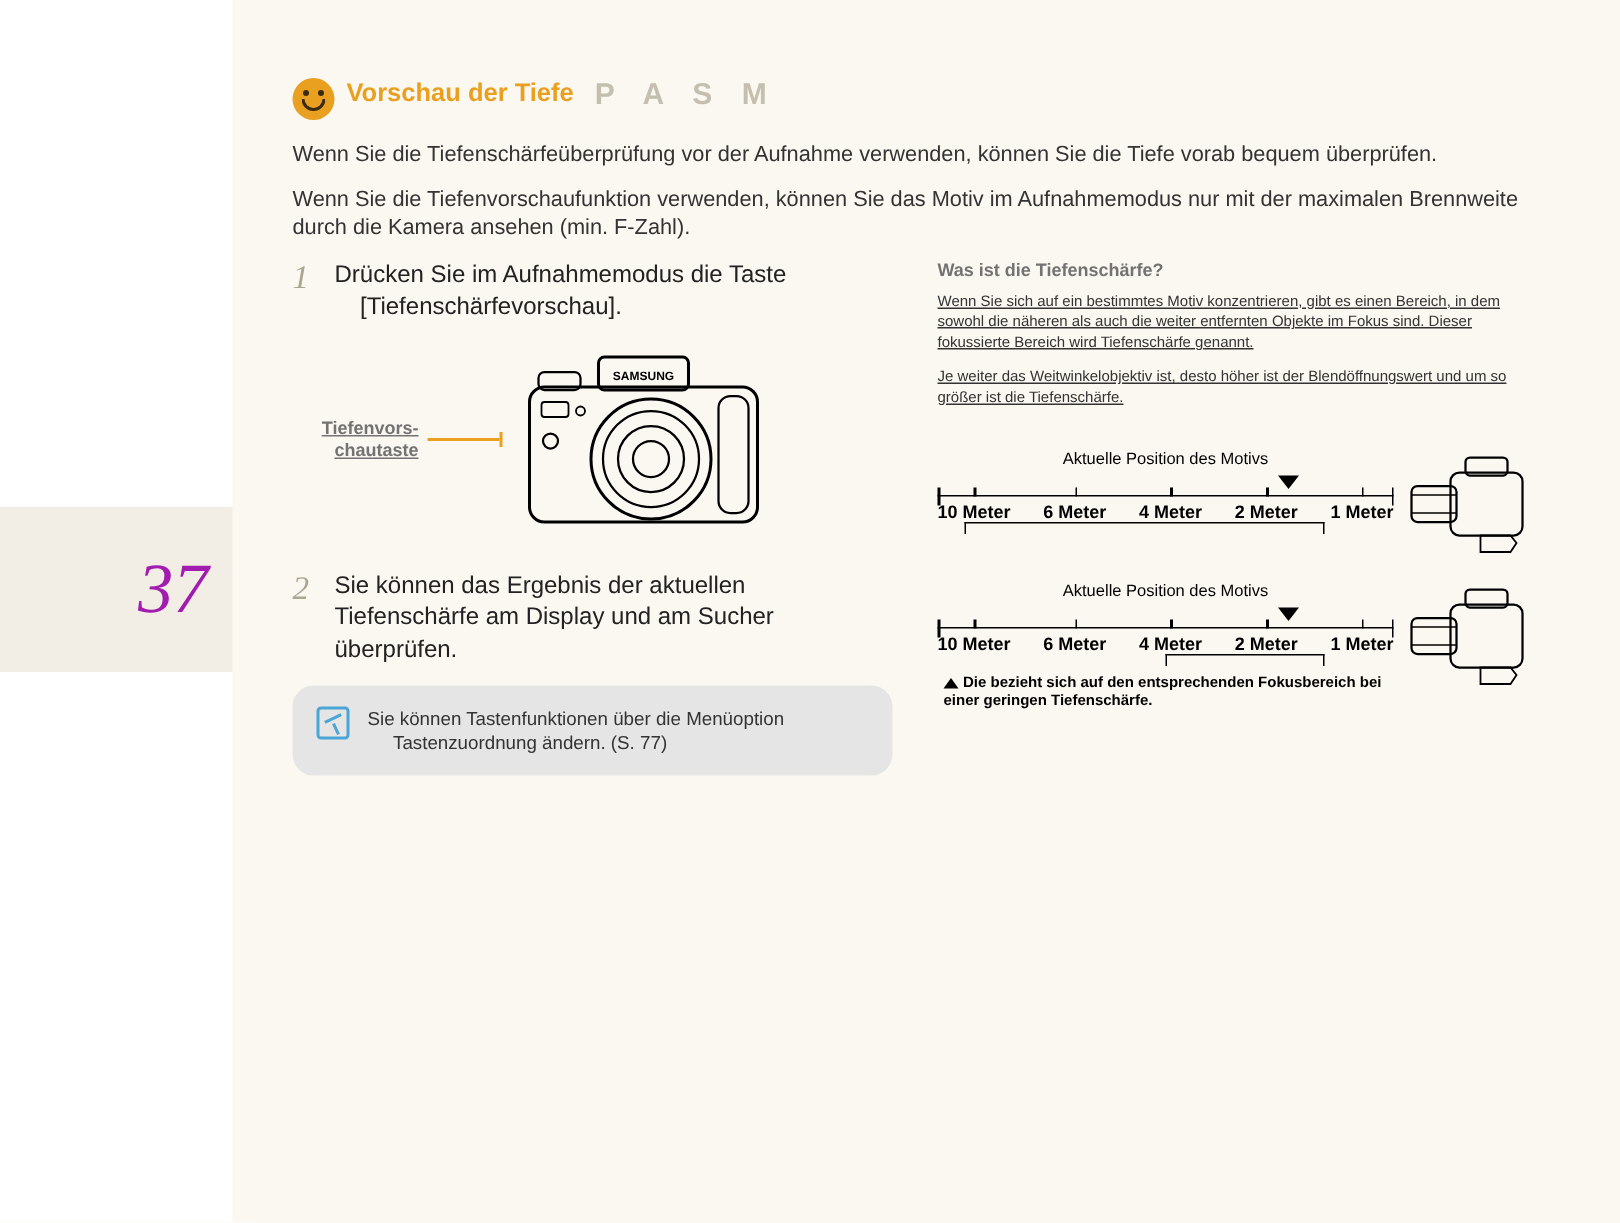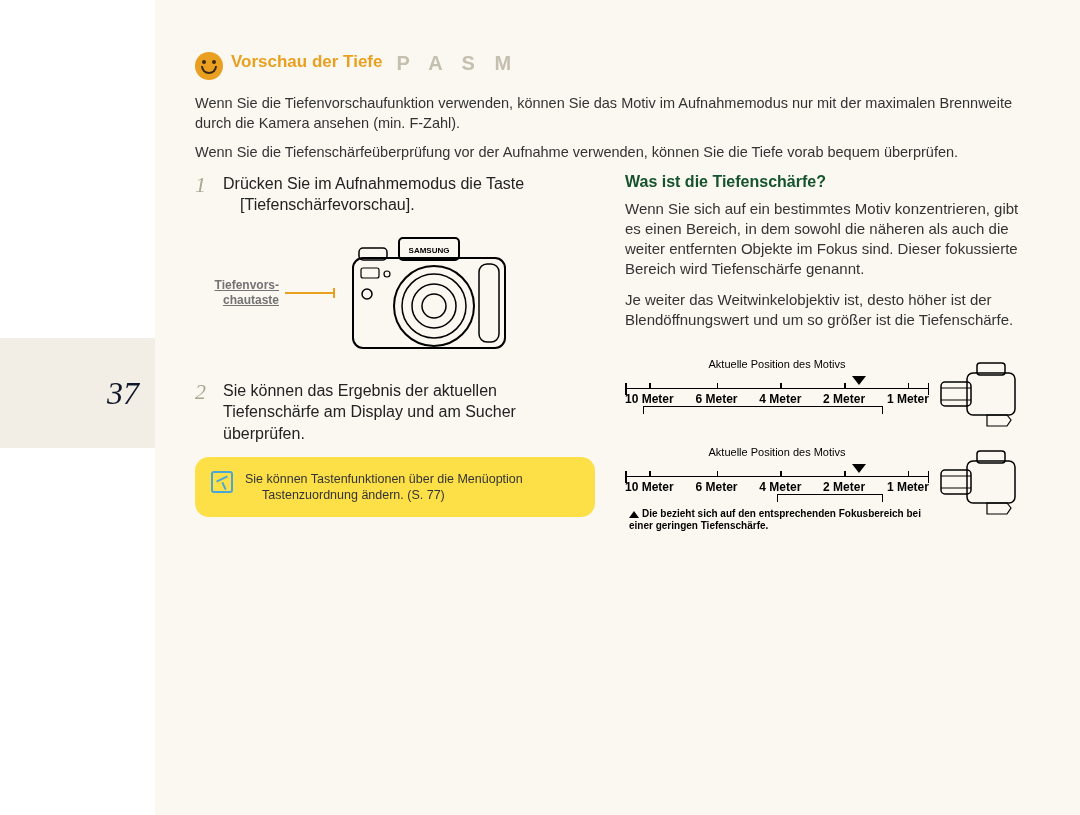--- a/index.html
+++ b/index.html
@@ -23,23 +23,23 @@
     top: 338px;
     width: 155px;
     height: 110px;
     background: #f2eee5;
     display: flex;
     align-items: center;
     justify-content: flex-end;
     padding-right: 16px;
   }
   .page-num {
-    font-size: 32px;
+    font-size: 47px;
     font-style: italic;
-    color: #0f172a;
+    color: #a21caf;
     font-family: Georgia, 'Times New Roman', serif;
     font-weight: 300;
   }
   .content {
     position: absolute;
     left: 195px;
     top: 52px;
     width: 840px;
   }
   .header-row {
@@ -137,21 +137,21 @@
   }
   .leader::after {
     content: '';
     position: absolute;
     right: -2px; top: -4px;
     width: 2px; height: 10px;
     background: #e9a021;
   }
   .note-box {
     display: flex;
-    background: #fde047;
+    background: #e5e5e5;
     border-radius: 14px;
     padding: 14px 16px;
     gap: 12px;
     align-items: flex-start;
     margin-top: 6px;
   }
   .note-icon {
     width: 22px; height: 22px;
     border: 2px solid #4aa6d6;
     border-radius: 3px;
@@ -173,30 +173,31 @@
     background: #4aa6d6;
     top: 9px; left: 10px;
     transform: rotate(-25deg);
   }
   .note-text {
     font-size: 12.5px;
     color: #333;
     line-height: 1.3;
   }
   .sub-h {
-    font-size: 16px;
-    font-weight: bold;
-    color: #14532d;
+    font-size: 12px;
+    font-weight: bold;
+    color: #737373;
     margin-bottom: 8px;
   }
   .right-col p {
-    font-size: 15px;
+    font-size: 10px;
     color: #333;
     line-height: 1.35;
     margin-bottom: 10px;
+    text-decoration: underline;
   }
   .diagram {
     display: flex;
     gap: 8px;
     align-items: flex-start;
     margin-bottom: 18px;
   }
   .diagram-left {
     flex: 1;
   }
@@ -298,22 +299,22 @@
 
 <div class="content">
 
   <div class="header-row">
     <div class="smile-icon"></div>
     <span class="header-title">Vorschau der Tiefe</span>
     <span class="modes">P A S M</span>
   </div>
 
   <div class="intro">
+    <p>Wenn Sie die Tiefenschärfeüberprüfung vor der Aufnahme verwenden, können Sie die Tiefe vorab bequem überprüfen.</p>
     <p>Wenn Sie die Tiefenvorschaufunktion verwenden, können Sie das Motiv im Aufnahmemodus nur mit der maximalen Brennweite durch die Kamera ansehen (min. F-Zahl).</p>
-    <p>Wenn Sie die Tiefenschärfeüberprüfung vor der Aufnahme verwenden, können Sie die Tiefe vorab bequem überprüfen.</p>
   </div>
 
   <div class="cols">
     <div class="left-col">
 
       <div class="step">
         <div class="step-num">1</div>
         <div class="step-text">
           <span>Drücken Sie im Aufnahmemodus die Taste </span><span class="bold">[Tiefenschärfevorschau]</span><span>.</span>
         </div>

